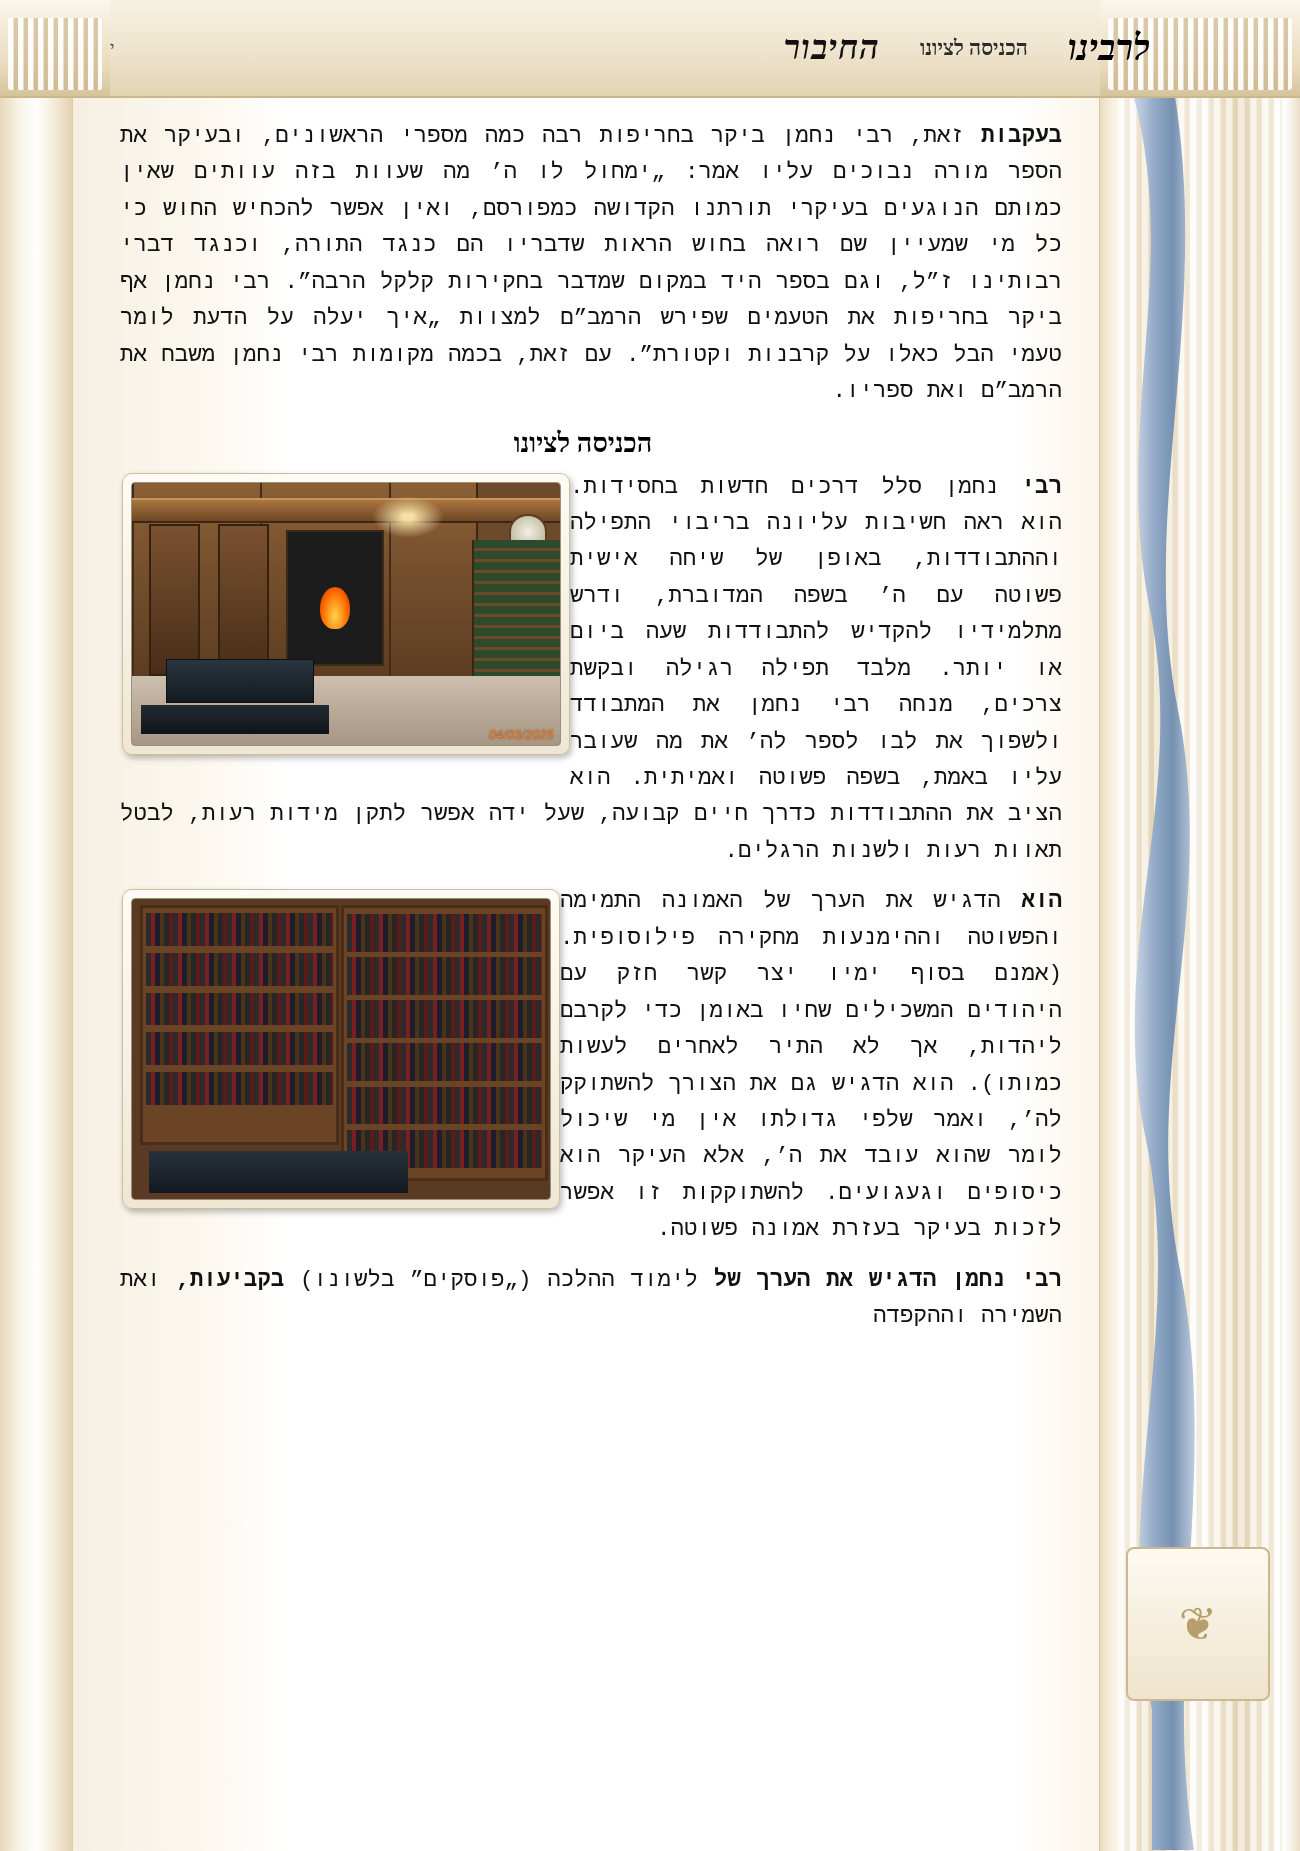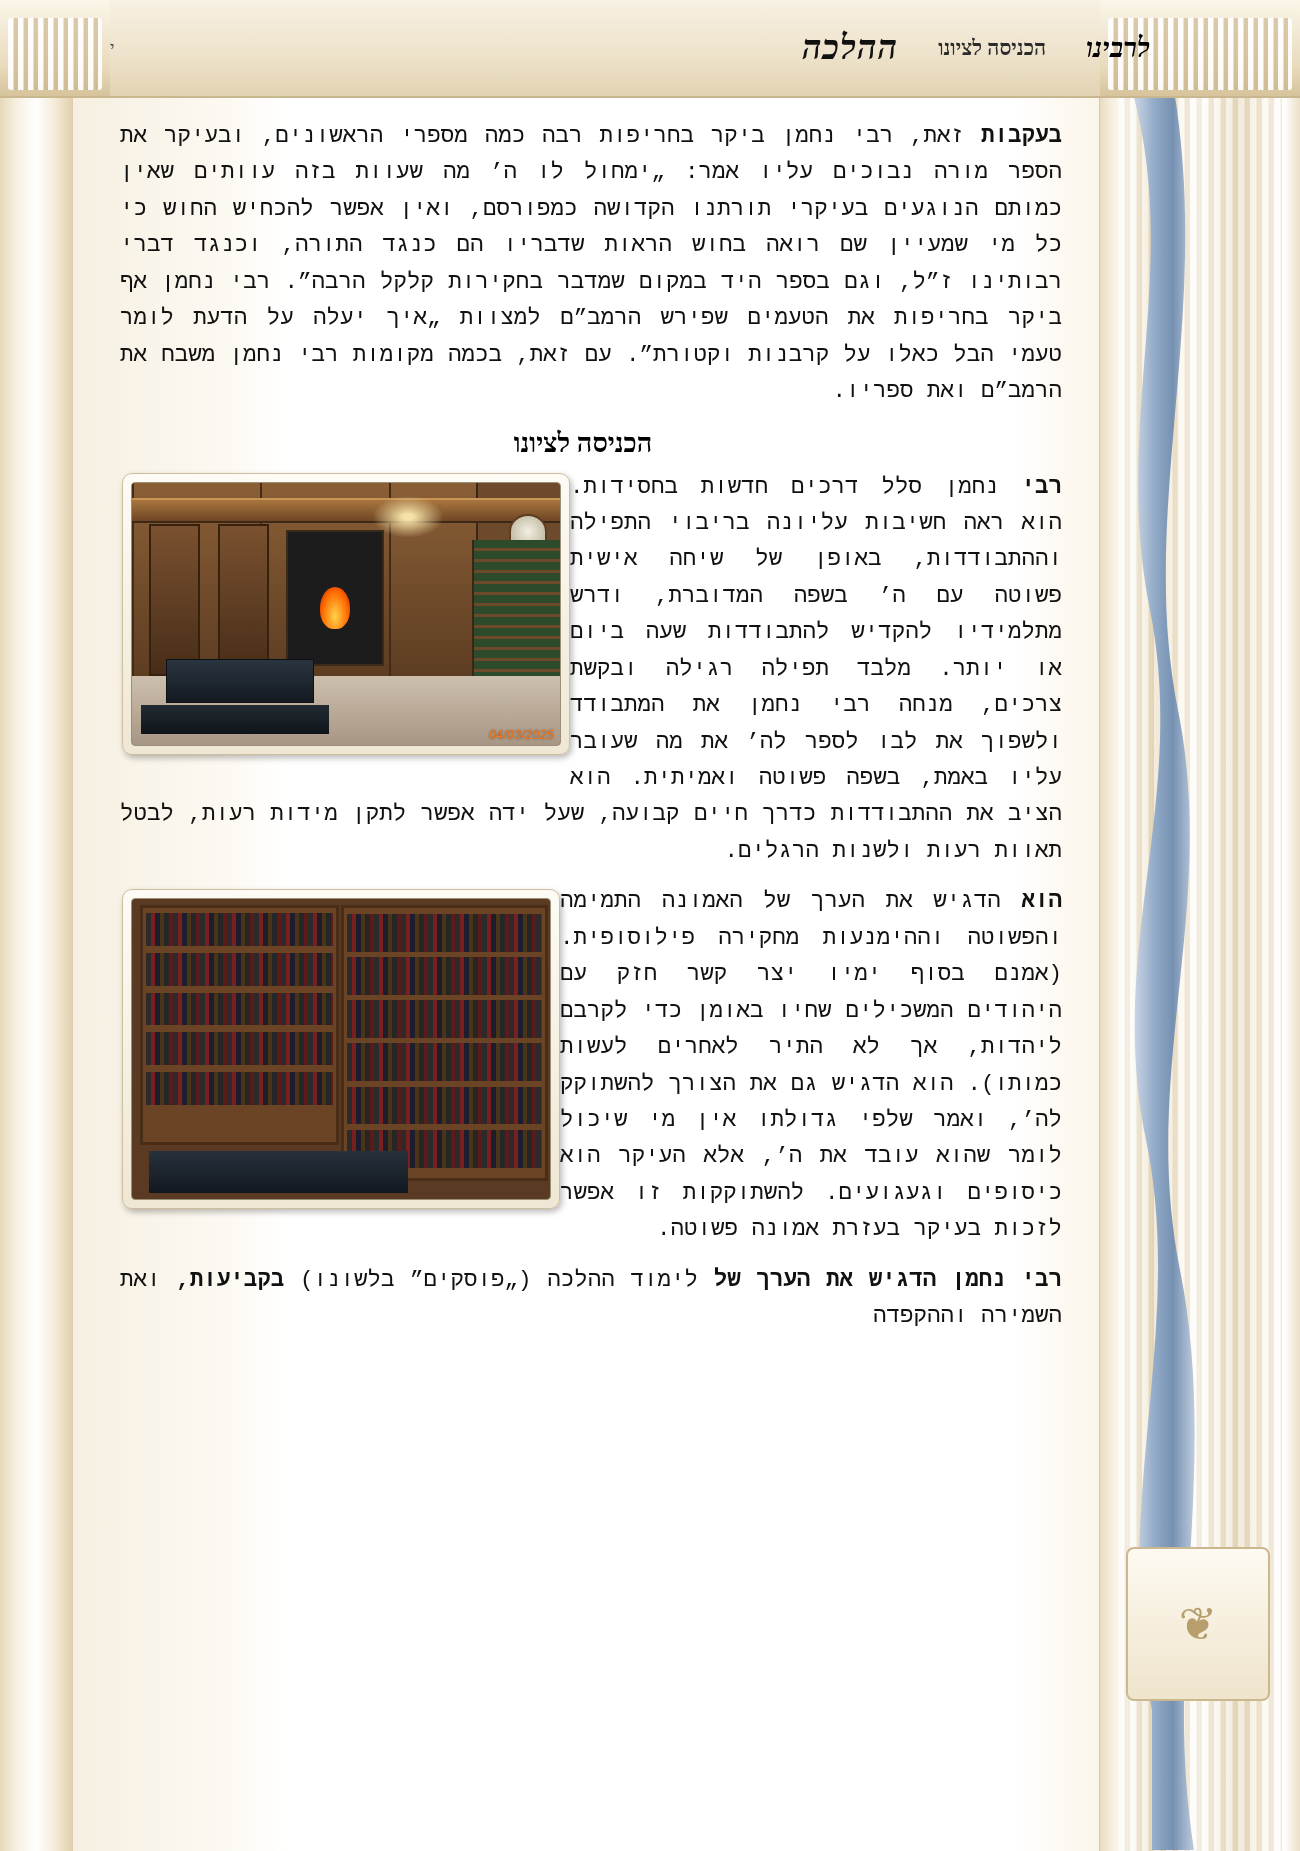--- a/index.html
+++ b/index.html
@@ -89,21 +89,21 @@
     margin-right:auto;
   }
   .hdr-title-main{
     font-size:34px;font-weight:bold;font-style:italic;color:#111;
     letter-spacing:1px;
   }
   .hdr-sub{
     font-size:21px;color:#2b2b2b;font-weight:bold;
   }
   .hdr-title-3{
-    font-size:28px;font-weight:bold;font-style:italic;color:#000;
+    font-size:36px;font-weight:bold;font-style:italic;color:#000;
   }
   .hdr-spacer{flex:1}
 
   
   .cap{
     position:absolute;top:0;height:96px;width:110px;
     background:linear-gradient(180deg,#fbf6ea,#e8dabb 70%,#d6c39b);
     border-bottom:2px solid #c9b78e;
   }
   .cap.left{left:0;}
@@ -225,21 +225,21 @@
   <div class="header">
     <div class="cap left">
         <div class="ridge"></div>
       </div>
     <div class="cap right">
         <div class="ridge"></div>
       </div>
     <div class="header-inner">
       <div class="hdr-title-3">לרבינו</div>
       <div class="hdr-sub">הכניסה לציונו</div>
-      <div class="hdr-title-main">ההלכה</div>
+      <div class="hdr-title-main">החיבור</div>
       <div class="hdr-spacer"></div>
       <div class="hdr-pagenum">י</div>
     </div>
   </div>
 
   <div class="content">
 
     <p>
       <span class="lead">בעקבות</span><span> זאת, רבי נחמן ביקר בחריפות רבה כמה מספרי הראשונים, ובעיקר את הספר מורה נבוכים עליו אמר: „ימחול לו ה’ מה שעוות בזה עוותים שאין כמותם הנוגעים בעיקרי תורתנו הקדושה כמפורסם, ואין אפשר להכחיש החוש כי כל מי שמעיין שם רואה בחוש הראות שדבריו הם כנגד התורה, וכנגד דברי רבותינו ז”ל, וגם בספר היד במקום שמדבר בחקירות קלקל הרבה”. רבי נחמן אף ביקר בחריפות את הטעמים שפירש הרמב”ם למצוות „איך יעלה על הדעת לומר טעמי הבל כאלו על קרבנות וקטורת”. עם זאת, בכמה מקומות רבי נחמן משבח את הרמב”ם ואת ספריו.</span>
     </p>

